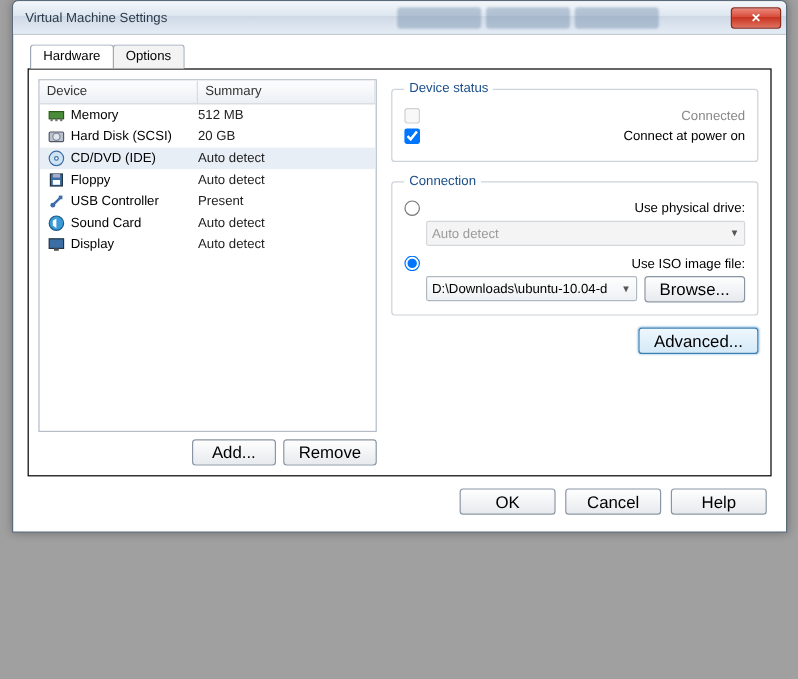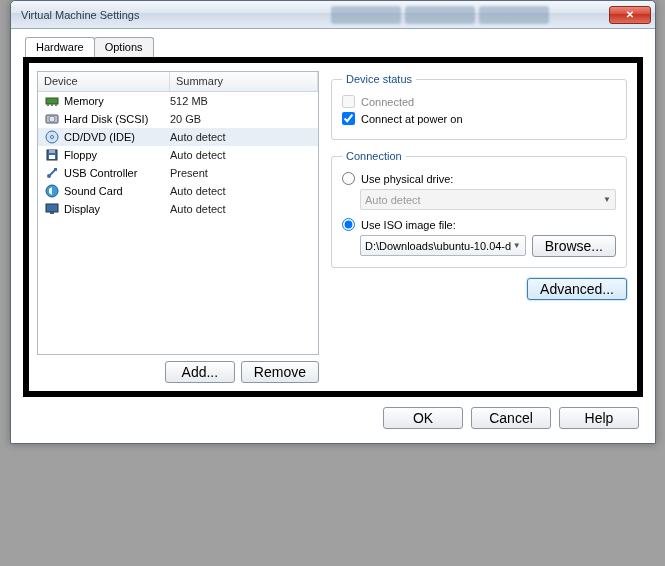--- a/index.html
+++ b/index.html
@@ -54,21 +54,21 @@
   border: 1px solid #9da9b7;
   background: #f3f3f3;
   border-bottom: none;
   border-radius: 3px 3px 0 0;
   cursor: pointer;
   margin-right: -1px;
 }
 .tab.active { background: #fff; position: relative; top: 0; }
 .tabpanel {
   position: absolute; left: 6px; right: 6px; top: 24px; bottom: 40px;
-  border: 6px solid #000000;
+  border: 1px solid #000000;
   display: flex;
 }
 .leftcol {
   width: 298px;
   padding: 8px 8px 8px 8px;
   display: flex; flex-direction: column;
 }
 .devlist {
   flex: 1;
   border: 1px solid #b4bdc7;
@@ -120,21 +120,21 @@
   flex: 1;
   padding: 10px 10px 6px 4px;
 }
 fieldset {
   border: 1px solid #cdd3da;
   border-radius: 3px;
   margin-bottom: 10px;
   padding: 8px 10px 10px;
 }
 legend { padding: 0 4px; color: #1a4e8a; }
-.chk, .rad { display: flex; align-items: center; gap: 6px; margin: 2px 0 4px; }
+.chk, .rad { display: flex; align-items: center; gap: 6px; margin: 2px 0 4px; justify-content: space-between; }
 input[type=checkbox], input[type=radio] { width: 13px; height: 13px; }
 .chk.disabled label, .rad.disabled label { color: #888; }
 .combo {
   width: 100%; height: 21px;
   border: 1px solid #b0b8c2;
   background: linear-gradient(#fefefe,#eef1f4);
   padding: 1px 4px; font-size: 11px;
   display: flex; align-items: center; justify-content: space-between;
   border-radius: 2px;
 }

